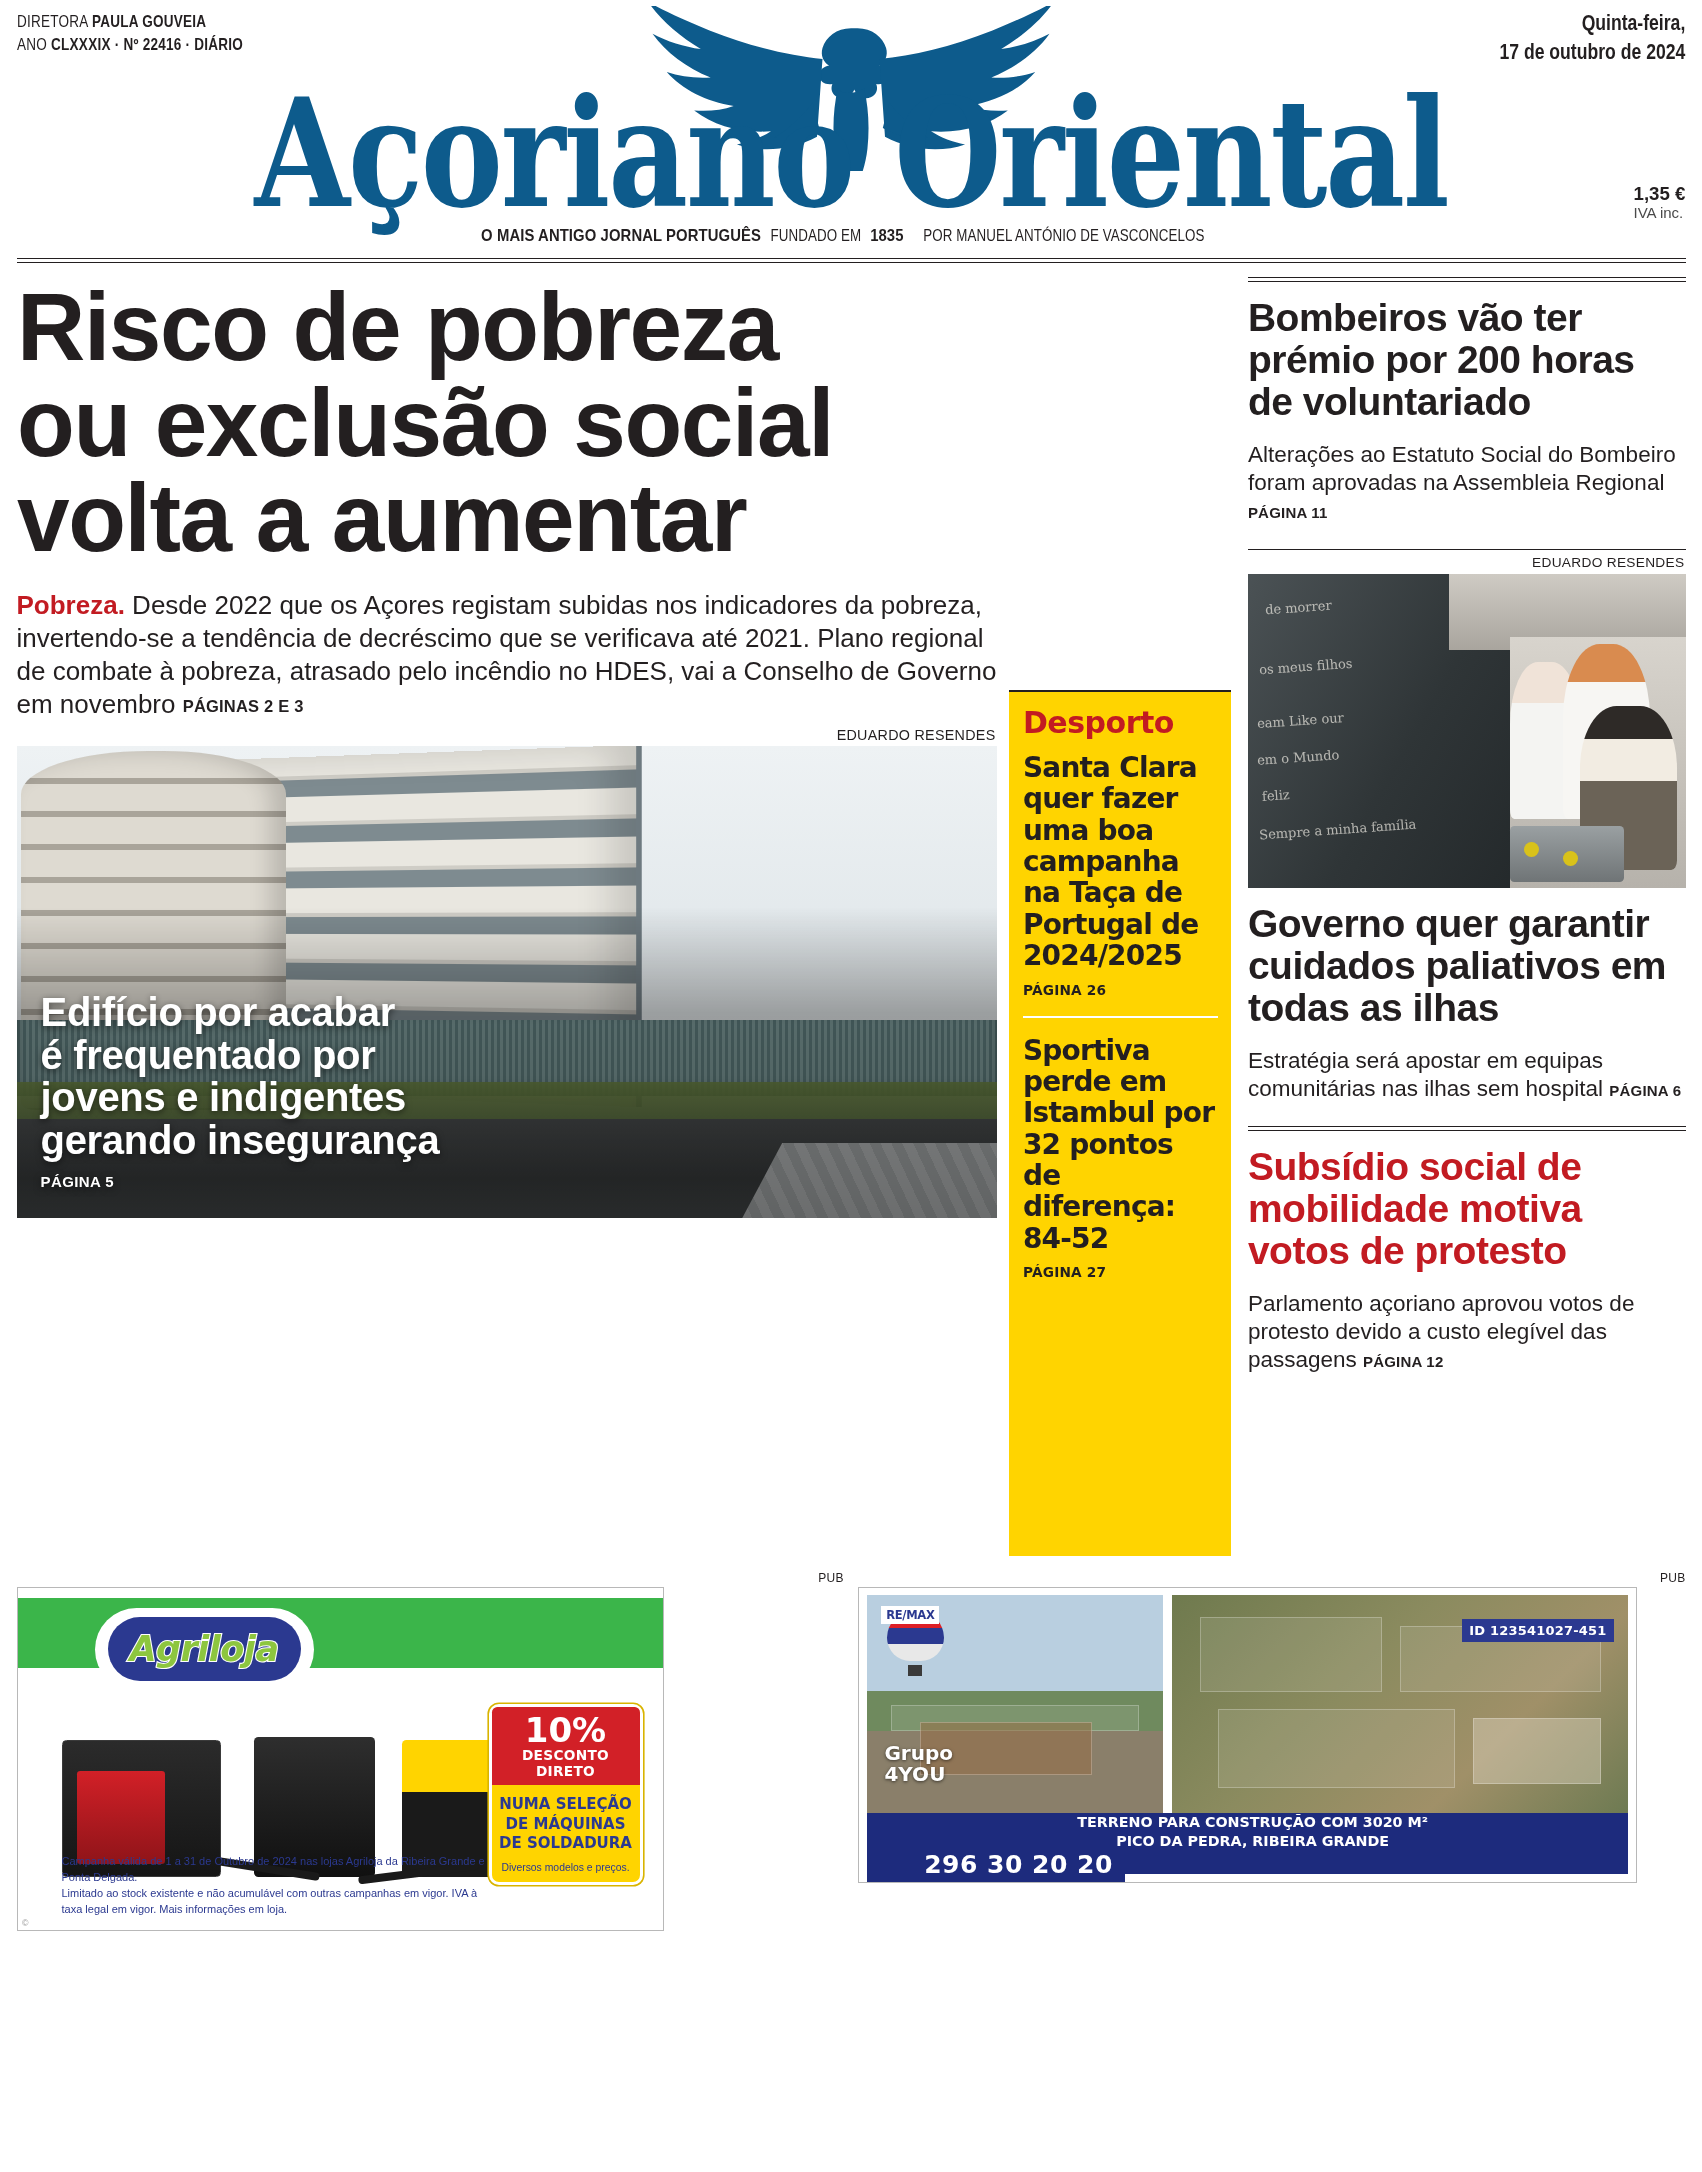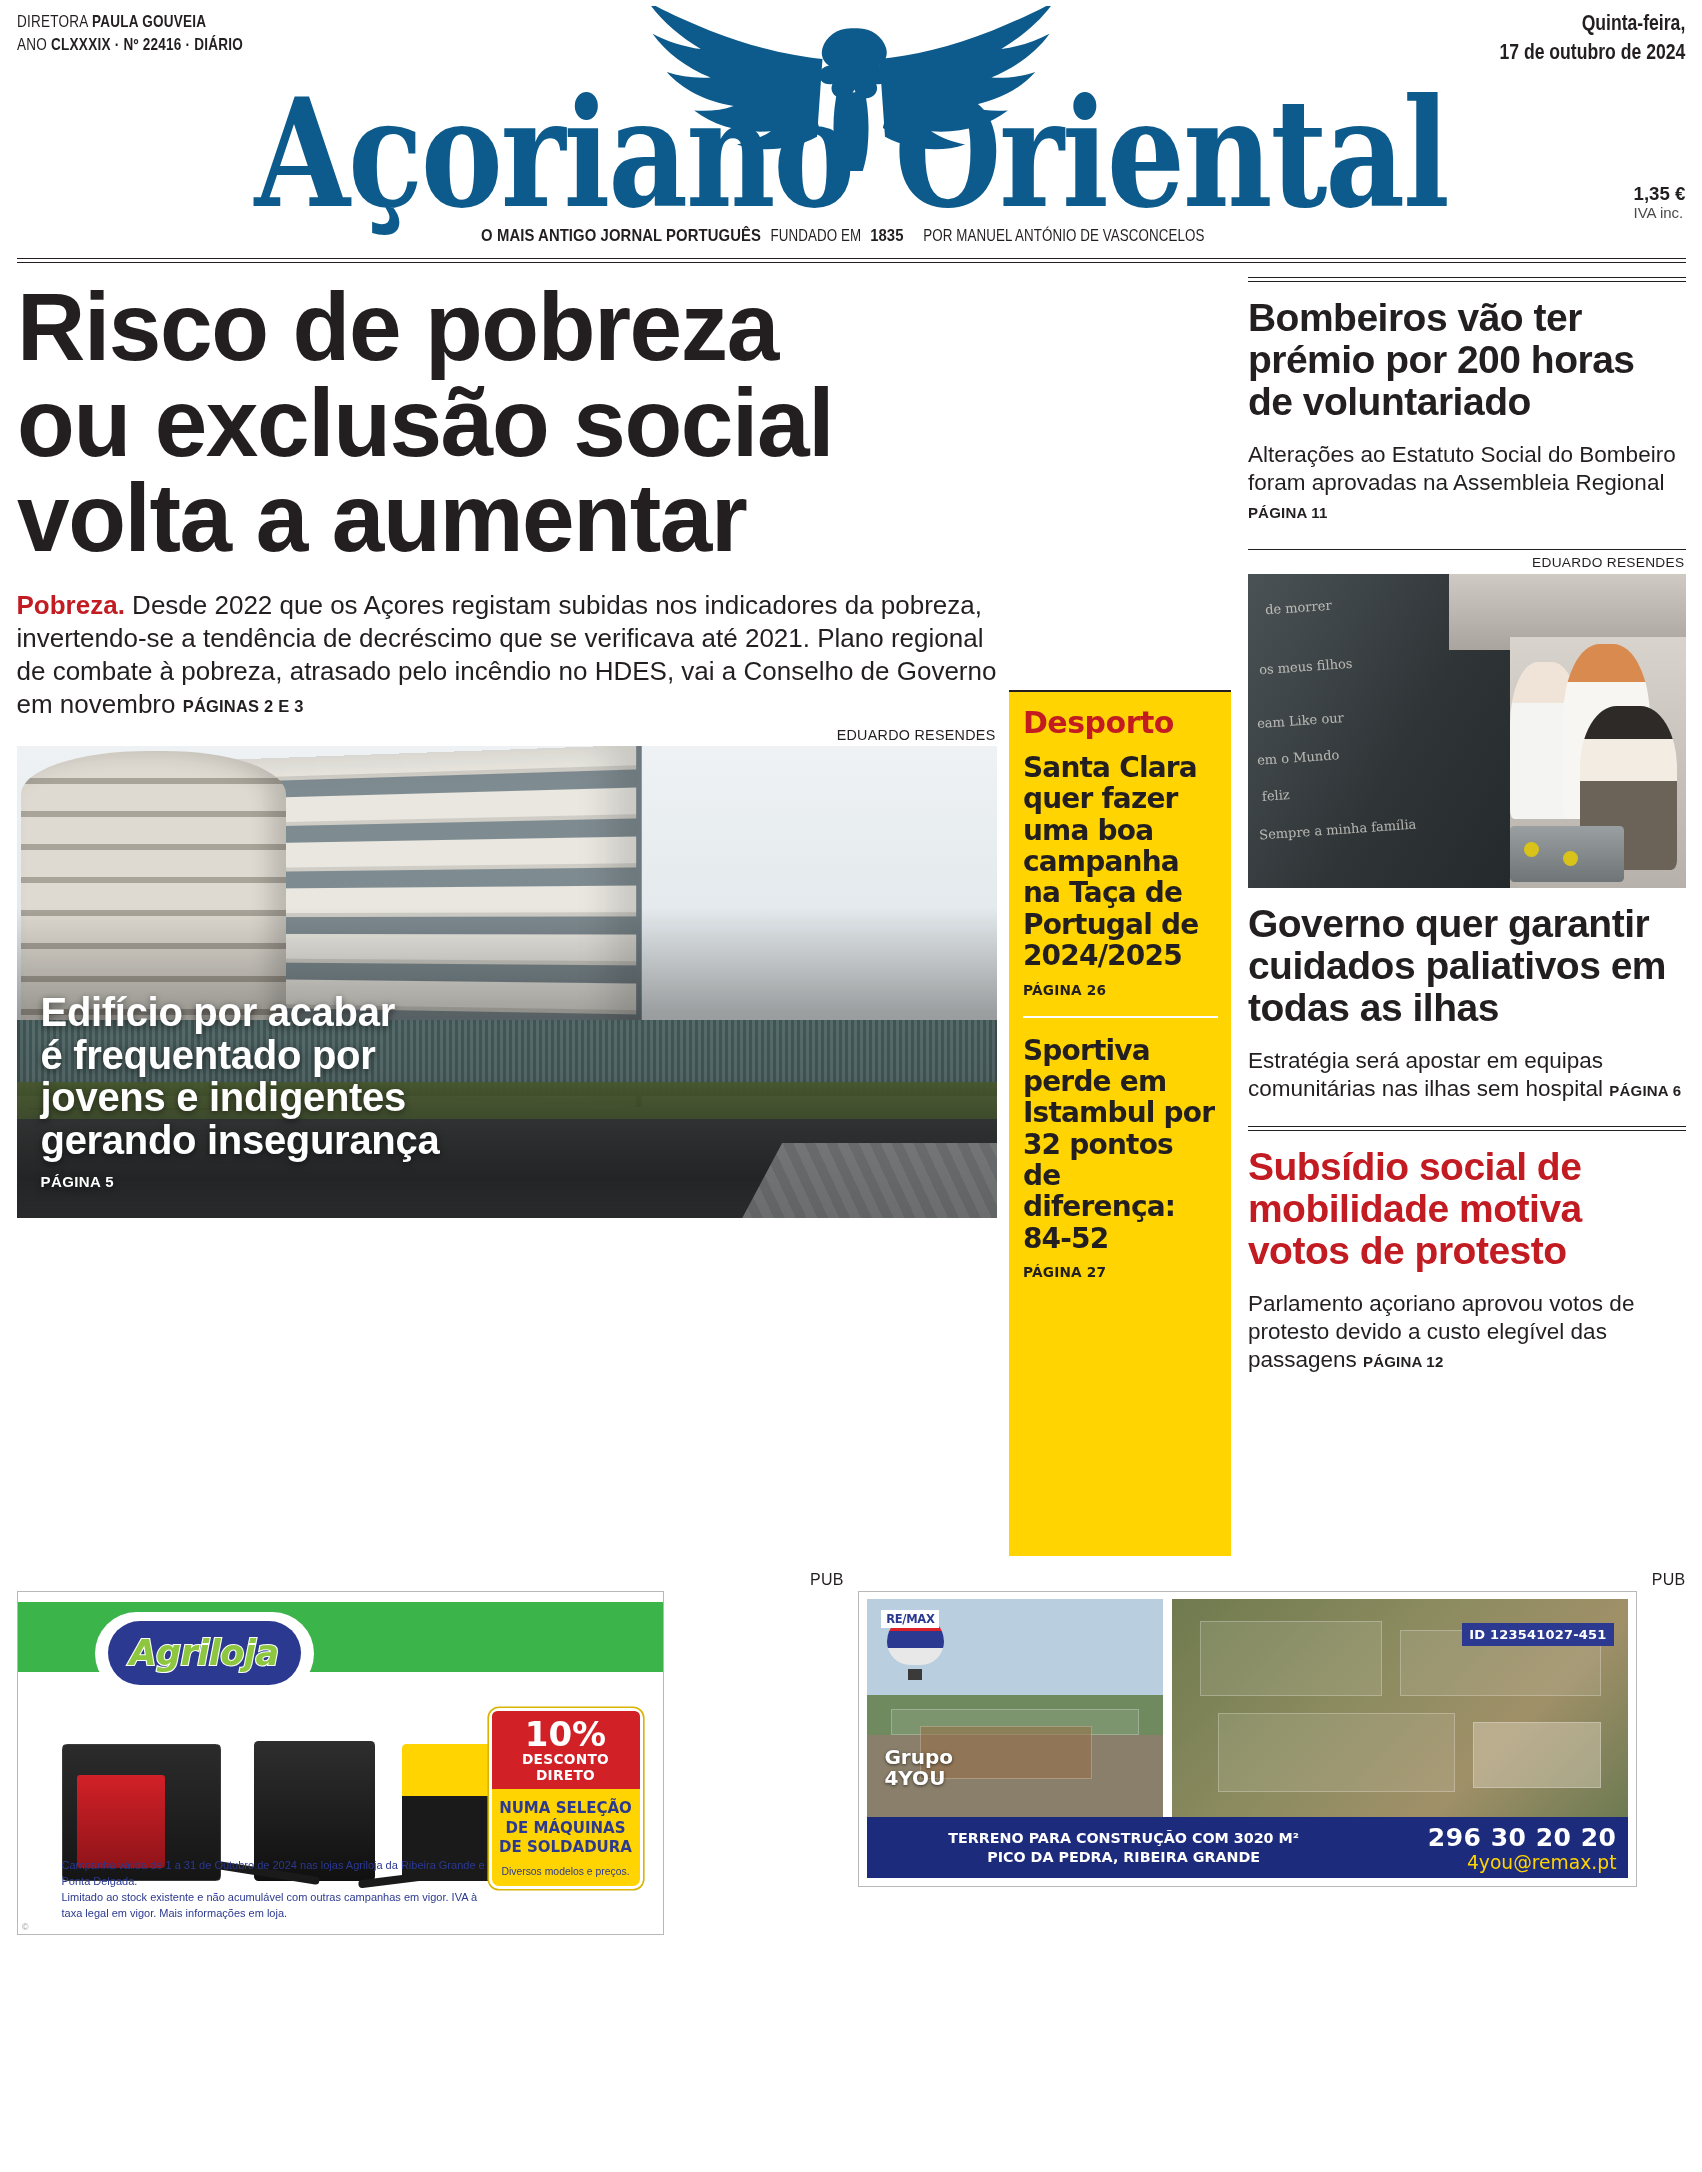--- a/index.html
+++ b/index.html
@@ -226,21 +226,21 @@
     background: linear-gradient(#d98b4f 0 22%, #f7f6f3 22% 100%); border-radius: 42% 42% 6% 6%; }
   .rp-p3 { position:absolute; left: 76%; top: 42%; width: 22%; height: 52%;
     background: linear-gradient(#2e2a27 0 20%, #f2ece2 20% 46%, #6b6357 46% 100%); border-radius: 38% 38% 6% 6%; }
   .rp-dev { position:absolute; left: 60%; bottom: 2%; width: 26%; height: 18%;
     background: linear-gradient(#9aa0a2,#6f7476); border-radius: 4.4px; }
   .rp-dot { position:absolute; width: 15.4px; height: 15.4px; border-radius: 50%; background:#d9c21a; }
 
   
   .ads { display: flex; gap: 14.3px; margin-top: 14.3px; }
   .pub-tag {
-    text-align: right; font-size: 16px; letter-spacing: 0.3px;
+    text-align: right; font-size: 12px; letter-spacing: 0.3px;
     color:#231f20; font-family:"Liberation Sans", sans-serif; padding-bottom: 2.2px;
   }
   .ad-box { border: 1.1px solid #b8b8b8; position: relative; overflow: hidden; background:#fff; }
   .ad-left { width: 647px; height: 344px; }
   .ad-right { width: 779px; height: 296px; }
   .ad-wide { flex: 1; }
 
   .agri-band { position:absolute; left:0; right:0; top: 10px; height: 70px; background:#3bb54a; }
   .agri-logo {
     position:absolute; left: 77px; top: 20px; width: 219px; height: 83px;
@@ -301,21 +301,21 @@
     font-family:"DejaVu Sans", sans-serif; font-weight:700;
     font-size: 20px; line-height: 1.04; text-shadow: 0 1.1px 3.3px rgba(0,0,0,.6);
   }
   .rx-id {
     position:absolute; right: 14.3px; top: 24px; background:#2b3990; color:#fff;
     font-family:"DejaVu Sans", sans-serif; font-weight:700; font-size: 13px;
     padding: 3.8px 7.7px; letter-spacing: 0.2px;
   }
   .rx-blue-bar {
     position:absolute; left: 7.7px; right: 7.7px; bottom: 7.7px; height: 61px;
-    background:#1d2b7d; color:#fff; display:flex; align-items:center;
+    background:#1d2b7d; color:#fff; display:flex; flex-direction:column;
   }
   .rx-bar-text {
     flex: 1; text-align:center; font-family:"DejaVu Sans", sans-serif;
     font-weight: 700; font-size: 14.3px; line-height: 1.3; padding-left: 10px;
   }
   .rx-contact { width: 258px; background:#1d2b7d; color:#fff; text-align:right; padding-right: 12px; }
   .rx-phone { font-family:"DejaVu Sans", sans-serif; font-weight:700; font-size: 25px; letter-spacing: 0.5px; }
   .rx-mail { font-family:"DejaVu Sans", sans-serif; font-size: 18.7px; color:#ffd400; }
   .corner-mark { position:absolute; left: 4.4px; bottom: 2.2px; font-size: 8.8px; color:#999; }
 </style>

